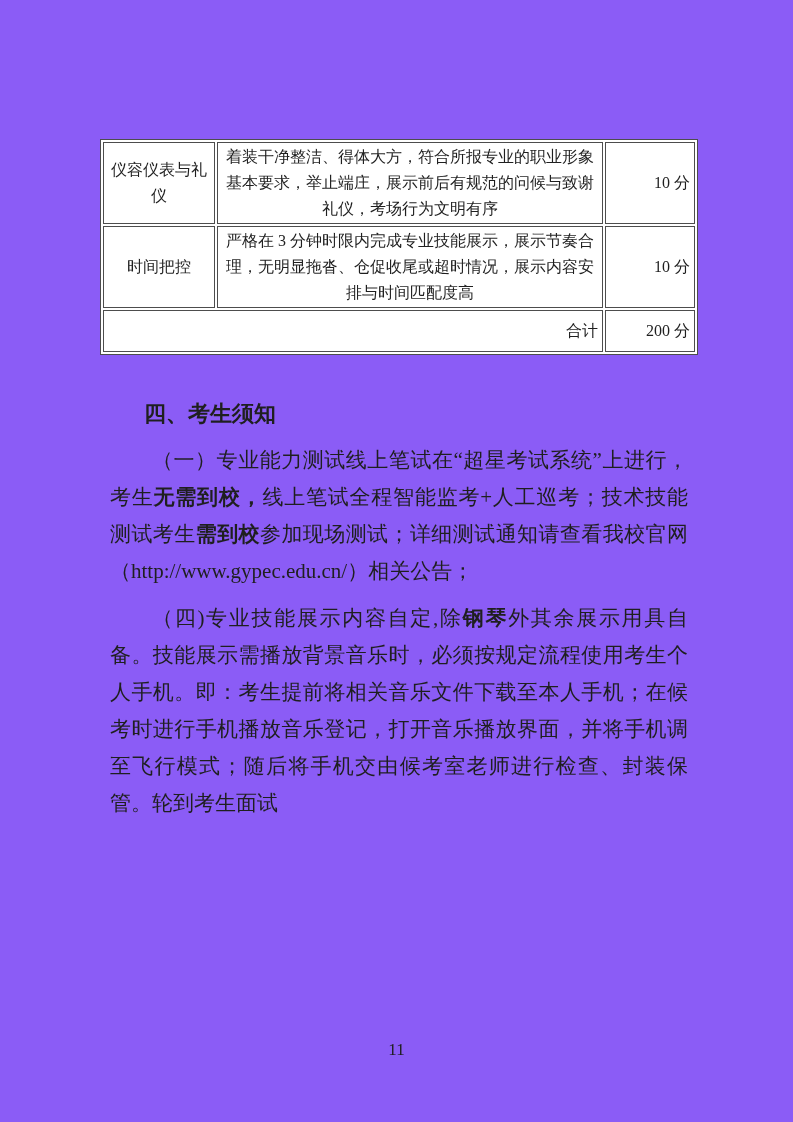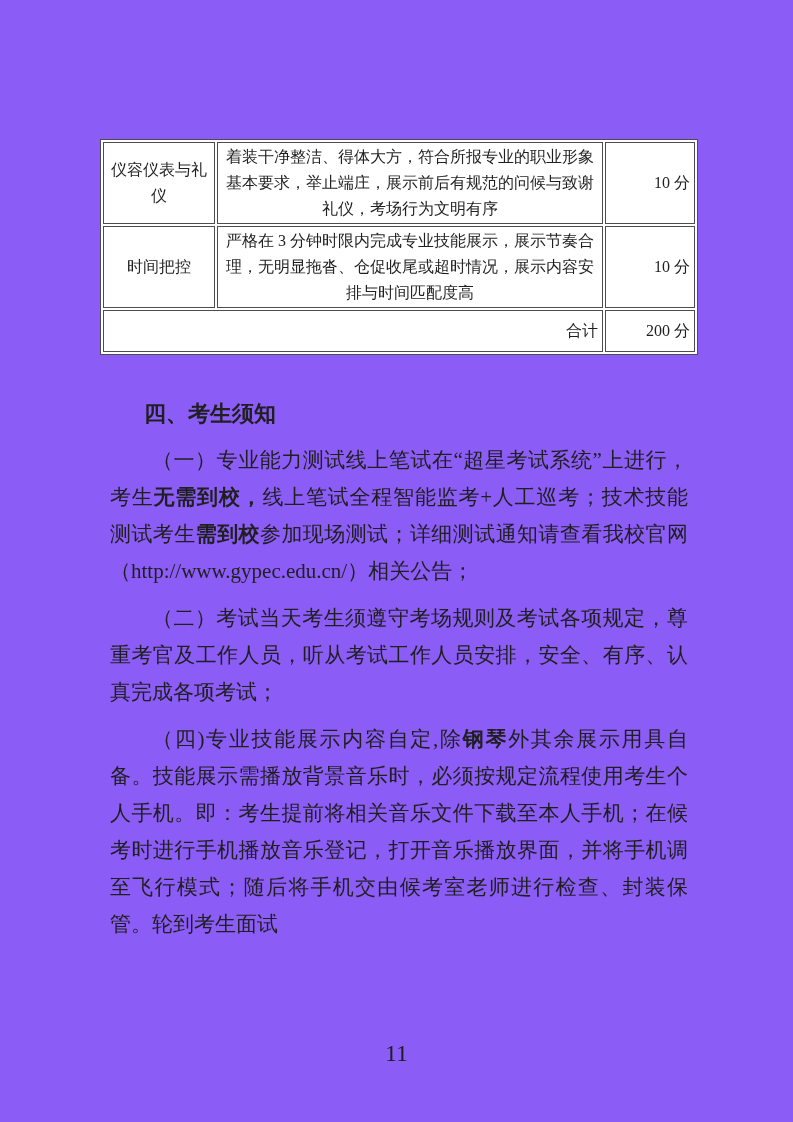--- a/index.html
+++ b/index.html
@@ -58,21 +58,21 @@
   }
   .para { margin: 10px; text-indent: 42px; word-break: break-all; }
   .b { font-weight: bold; }
 
   .pagenum {
     position: absolute;
     top: 1040px;
     left: 0;
     width: 100%;
     text-align: center;
-    font-size: 24px;
+    font-size: 17px;
     color: #1f1f1f;
   }
 </style>
 </head>
 <body>
 
 <div class="page">
   <div class="content">
 
     <table class="score-table">
@@ -92,21 +92,20 @@
           <td class="c3">200 分</td>
         </tr>
       </tbody>
     </table>
 
     <div class="notice">
       <h3 class="heading">四、考生须知</h3>
 
       <p class="para"><span>（一）专业能力测试线上笔试在“超星考试系统”上进行，考生</span><span class="b">无需到校，</span><span>线上笔试全程智能监考+人工巡考；技术技能测试考生</span><span class="b">需到校</span><span>参加现场测试；详细测试通知请查看我校官网（</span><span>http://www.gypec.edu.cn/</span><span>）相关公告；</span></p>
 
-      <p class="para">（二）考试当天考生须遵守考场规则及考试各项规定，尊重考官及工作人员，听从考试工作人员安排，安全、有序、认真完成各项考试；</p>
 
 
       <p class="para"><span>（四)专业技能展示内容自定,除</span><span class="b">钢琴</span><span>外其余展示用具自备。技能展示需播放背景音乐时，必须按规定流程使用考生个人手机。即：考生提前将相关音乐文件下载至本人手机；在候考时进行手机播放音乐登记，打开音乐播放界面，并将手机调至飞行模式；随后将手机交由候考室老师进行检查、封装保管。轮到考生面试</span></p>
     </div>
 
   </div>
 
   <div class="pagenum">11</div>
 </div>
 

